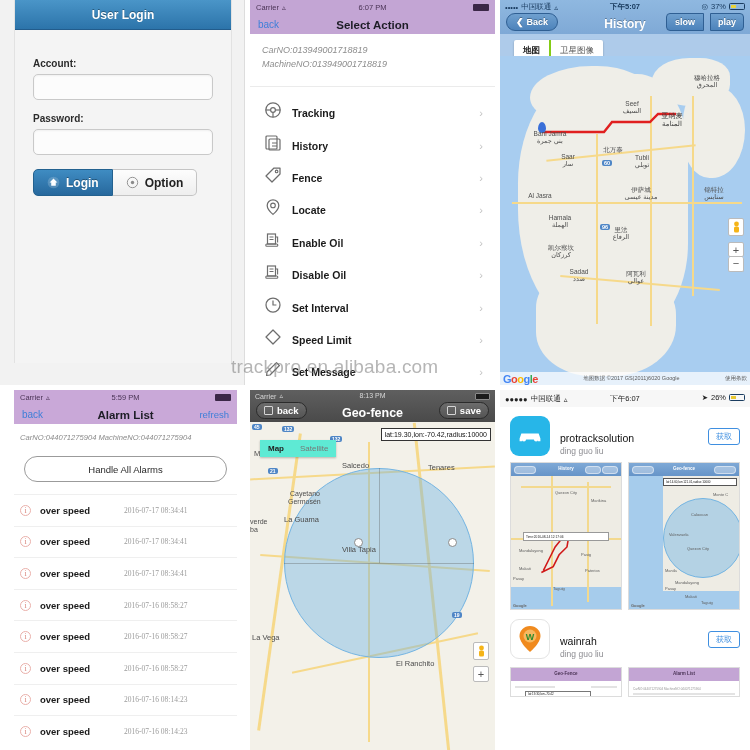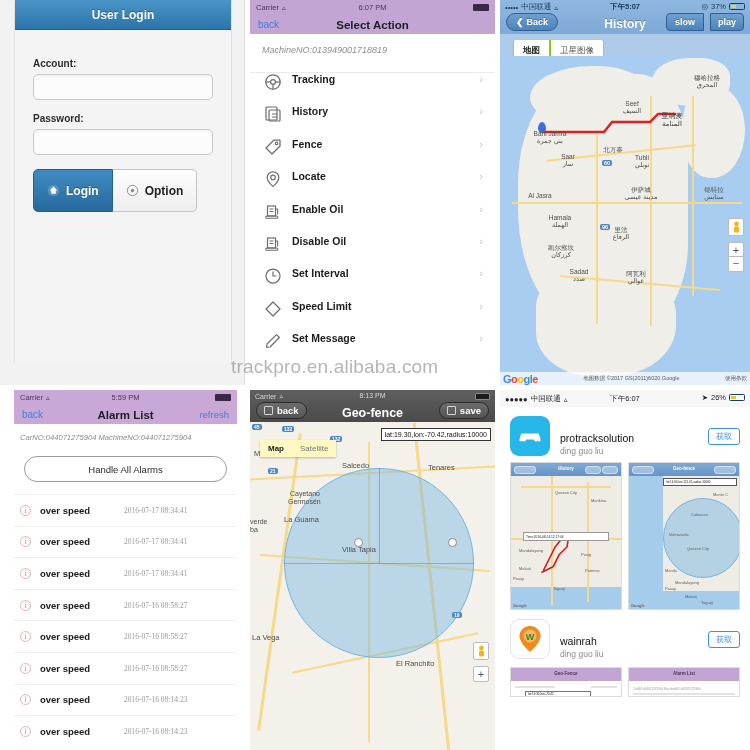--- a/index.html
+++ b/index.html
@@ -36,21 +36,21 @@
     width: 100%; height: 26px;
     background: #fcfcfc;
     border: 1px solid #c9c9c9;
     border-radius: 5px;
     margin-bottom: 13px;
     box-shadow: inset 0 1px 2px rgba(0,0,0,.05);
     font-size: 11px; padding: 0 7px; color: #333;
   }
   .btnrow { display: flex; margin-top: 1px; }
   .btn-login, .btn-option {
-    height: 43px; display: flex; align-items: center; gap: 6px;
+    height: 27px; display: flex; align-items: center; gap: 6px;
     padding: 0 13px; font-size: 12px; font-weight: bold;
   }
   .btn-login {
     background: linear-gradient(#3f8cc2, #27689d);
     color: #fff;
     border: 1px solid #23618f;
     border-radius: 5px 0 0 5px;
     text-shadow: 0 -1px 0 rgba(0,0,0,.35);
   }
   .btn-option {
@@ -71,21 +71,21 @@
   .sb-left { position: absolute; left: 6px; top: 3px; display:flex; gap:3px; align-items:center; font-size:7.5px; color:#4a3355;}
   .sb-center { position: absolute; left: 0; right: 0; top: 3px; text-align: center; font-size: 7.5px; color:#4a3355;}
   .sb-right { position: absolute; right: 6px; top: 4px; width: 16px; height: 7px; background: #3b2747; border-radius: 1px;}
   .nav-back { position: absolute; left: 8px; bottom: 4px; font-size: 10px; color: #3f7fd8; }
   .nav-title { position: absolute; left: 0; right: 0; bottom: 3px; text-align: center; font-size: 11.5px; font-weight: bold; color: #1d1d26; }
   .nav-right { position: absolute; right: 8px; bottom: 4px; font-size: 9.5px; color: #3f7fd8; }
 
   .carinfo { padding: 10px 12px 0 12px; font-size: 9px; color: #8d8d8d; line-height: 1.55; font-style: italic;}
   .action-list { margin-top: 14px; border-top: 1px solid #ebebeb; }
   .action-item {
-    height: 32.4px; display: flex; align-items: flex-start; gap: 10px;
+    height: 32.4px; display: flex; align-items: flex-end; gap: 10px;
     padding: 0 12px 0 14px; position: relative;
   }
   .action-item .a-ico { width: 18px; height: 18px; flex: none; color: #6d6d6d; }
   .action-item .a-lbl { font-size: 10.5px; color: #1b1b1b; font-weight: 600; }
   .chev { position: absolute; right: 12px; color: #c3c3c3; font-size: 11px; }
 
   
   .p3 { grid-column: 5; grid-row: 1; background: #aecbea; }
   .blue-bar { height: 34px; background: linear-gradient(#8fb8e0,#7fa9d6); position: relative; }
   .bb-left { position:absolute; left:5px; top:2px; font-size:7.5px; color:#1a3c60; display:flex; gap:3px; align-items:center;}
@@ -148,21 +148,21 @@
   .gbtn { position:absolute; bottom:3px; height:17px; border:1px solid #2b2b2b; background:linear-gradient(#6c6c6c,#545454); color:#fff; font-size:9.5px; font-weight:bold; display:flex; align-items:center; justify-content:center; gap:4px; border-radius:9px; padding:0 7px;}
   .gbtn.back { left:6px; }
   .gbtn.save { right:6px; }
   .g-title { position:absolute; left:0; right:0; bottom:2px; text-align:center; font-size:12.5px; font-weight:bold; color:#fff;}
   .sq-ico { width:9px; height:9px; border:1px solid #d5d5d5; border-radius:1px; display:block;}
   .gf-map { position:absolute; left:0; right:0; top:32px; bottom:0; overflow:hidden; background:#f3f1e9;}
   .latbox {
     position:absolute; right:4px; top:6px; background:#fff; border:1px solid #333;
     font-size:7px; padding:2px 3px; color:#111; z-index:6; white-space:nowrap;
   }
-  .gf-tabs { position:absolute; left:10px; top:18px; display:flex; background:#fef9c3; z-index:5; box-shadow:0 1px 2px rgba(0,0,0,.25);}
+  .gf-tabs { position:absolute; left:10px; top:18px; display:flex; background:#5eead4; z-index:5; box-shadow:0 1px 2px rgba(0,0,0,.25);}
   .gf-tabs div { padding:4px 8px; font-size:8px; color:#777;}
   .gf-tabs div.sel { color:#222; font-weight:bold;}
   .fence-circle { position:absolute; border-radius:50%; background:rgba(109,179,228,.42); border:1px solid #73b4e2;}
   .fence-h { position:absolute; height:1px; background:rgba(90,90,90,.35);}
   .fence-v { position:absolute; width:1px; background:rgba(90,90,90,.35);}
   .handle { position:absolute; width:9px; height:9px; background:#fff; border:1px solid #8a8a8a; border-radius:50%;}
   .shield { position:absolute; font-size:5.5px; background:#4f86c6; color:#fff; border-radius:2px; padding:0 2px; font-weight:bold;}
 
   
   .p6 { grid-column: 5; grid-row: 3; background:#fff;}
@@ -239,20 +239,21 @@
       <div class="sb-left">
         <span>Carrier</span>
         <span>▵</span>
       </div>
       <div class="sb-center">6:07 PM</div>
       <div class="sb-right"></div>
       <div class="nav-back">back</div>
       <div class="nav-title">Select Action</div>
     </div>
     <div class="carinfo">
+      <div>CarNO:013949001718819</div>
       <div>MachineNO:013949001718819</div>
     </div>
     <div class="action-list" id="action-list">
         <div class="action-item">
           <svg class="a-ico" viewBox="0 0 18 18">
             <circle cx="9" cy="9" r="7.2" fill="none" stroke="currentColor" stroke-width="1.3"></circle>
             <circle cx="9" cy="9" r="2.4" fill="none" stroke="currentColor" stroke-width="1.2"></circle>
             <line x1="1.8" y1="9" x2="6.6" y2="9" stroke="currentColor" stroke-width="1.2"></line>
             <line x1="11.4" y1="9" x2="16.2" y2="9" stroke="currentColor" stroke-width="1.2"></line>
             <line x1="9" y1="11.4" x2="9" y2="16.2" stroke="currentColor" stroke-width="1.2"></line>

